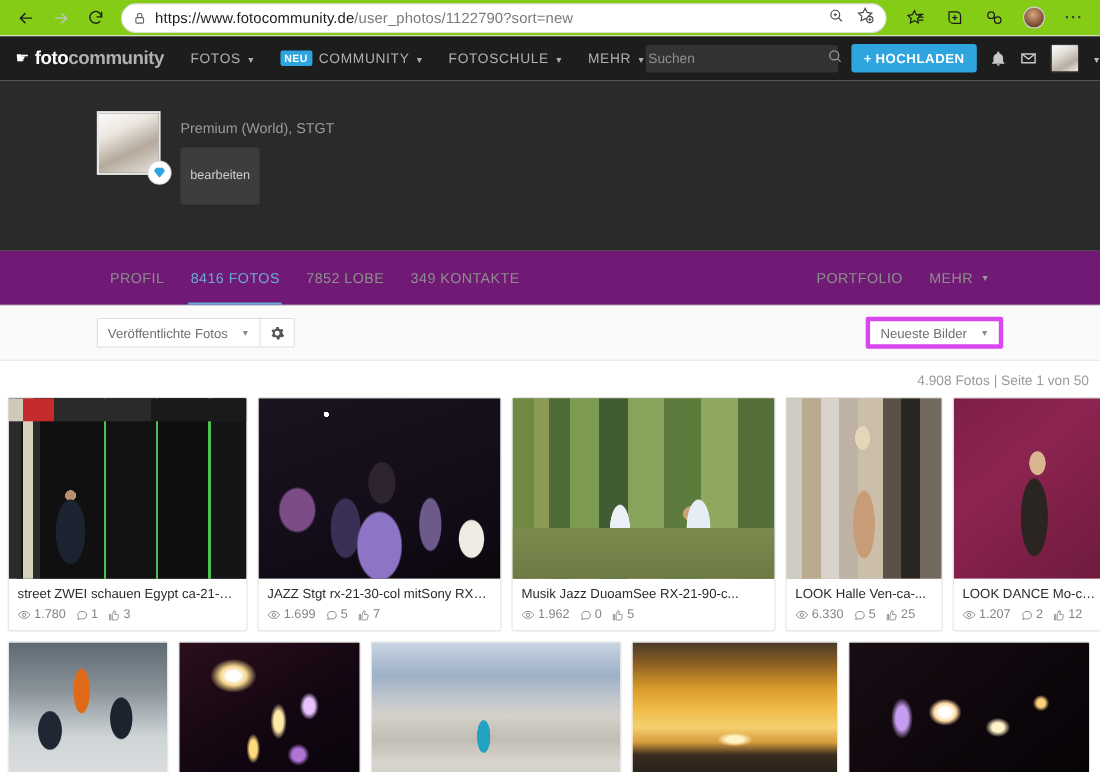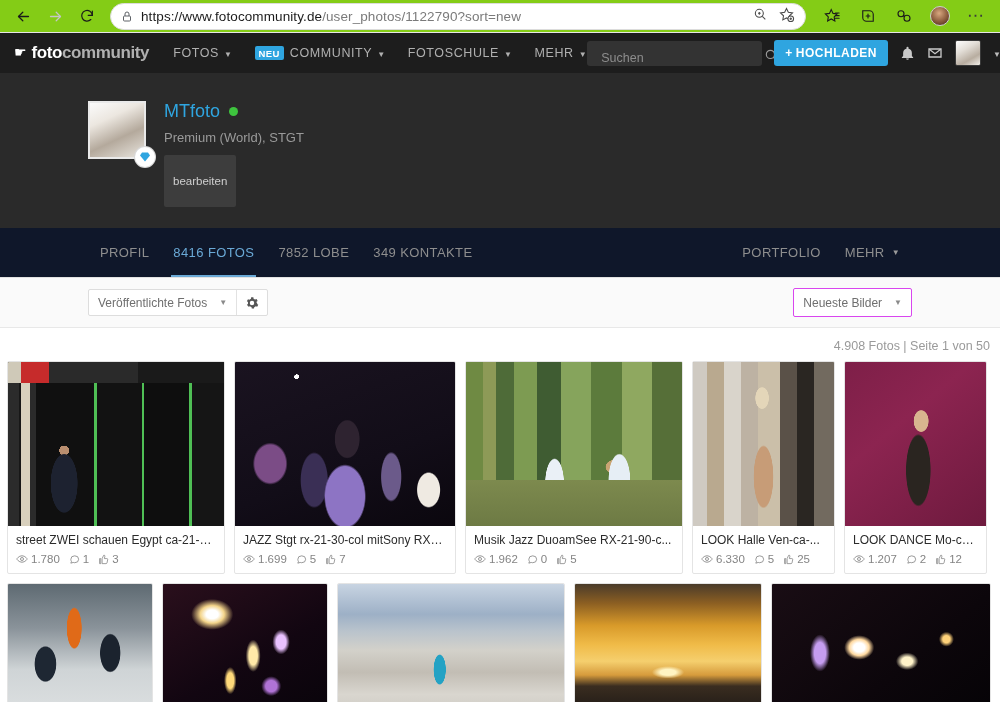--- a/index.html
+++ b/index.html
@@ -56,21 +56,21 @@
              letter-spacing:0.6px; color:#b0b0b0;}
   .nav-item{ display:flex; align-items:center; gap:5px; cursor:default;}
   .caret{ font-size:8px; transform:translateY(1px); }
   .badge-neu{
     background:#2fa5e0; color:#fff; font-size:9.5px; font-weight:bold;
     border-radius:2px; padding:2px 4px 1px; letter-spacing:0.4px; margin-right:1px;
   }
   .header-right{ margin-left:auto; display:flex; align-items:center; gap:12px;}
   .search-box{
     width:175px;height:25px;background:#333333;border-radius:3px;
-    display:flex;align-items:flex-end;padding:0 12px;
+    display:flex;align-items:center;padding:0 0;
   }
   .search-box input{
     flex:1;background:transparent;border:0;outline:0;color:#cfcfcf;
     font-size:12.5px;font-family:inherit;
   }
   .search-box input::placeholder{ color:#8d8d8d; }
   .btn-upload{
     background:#2fa5e0;color:#fff;border:0;border-radius:3px;height:26px;
     padding:0 11px;font-size:12px;font-weight:bold;letter-spacing:0.5px;
     font-family:inherit;display:flex;align-items:center;gap:3px;cursor:pointer;
@@ -99,21 +99,21 @@
   .pf-name{ color:#2fa5e0; font-size:18px; display:flex; align-items:center; gap:9px; }
   .dot-online{ width:9px;height:9px;border-radius:50%;background:#3ec43e; display:inline-block;}
   .pf-sub{ color:#9a9a9a; font-size:13px; margin-top:8px;}
   .btn-edit{
     display:inline-block; margin-top:10px; background:#3d3d3d; color:#cfcfcf;
     font-size:11.5px; padding:20px 9px; border-radius:2px; cursor:pointer;
   }
 
   
   .tabs-bar{
-    height:50px; background:#0f172a; border-bottom:1px solid #e2e2e2;
+    height:50px; background:#701a75; border-bottom:1px solid #e2e2e2;
     display:flex; align-items:stretch; padding:0 88px 0 88px;gap:20px;
   }
   .tabs-left, .tabs-right{ display:flex; align-items:stretch; }
   .tabs-right{ margin-left:auto;justify-content:space-between; }
   .tab{
     display:flex; align-items:center; padding:0 12px; font-size:13px;
     color:#8e8e8e; letter-spacing:0.4px; position:relative; cursor:pointer;
   }
   .tab.active{ color:#6aa9d6; }
   .tab.active:after{
@@ -130,21 +130,21 @@
   .select-grp{ display:flex; align-items:stretch; border:1px solid #dddddd; background:#fff;
                 border-radius:2px; height:27px;}
   .select-grp .sel{
     display:flex;align-items:center;gap:12px;padding:0 9px;font-size:12px;color:#6f6f6f;
     cursor:pointer;
   }
   .select-grp .sep{ width:1px; background:#e2e2e2; }
   .select-grp .gear{ display:flex;align-items:center;justify-content:center;width:30px;
                      color:#555; cursor:pointer;}
   .select-right{
-    margin-left:auto; border:1px solid #d946ef; background:#fff; border-radius:2px;
+    margin-left:auto; border:4px solid #d946ef; background:#fff; border-radius:2px;
     height:29px; display:flex; align-items:center; gap:12px; padding:0 9px;
     font-size:12px; color:#6f6f6f; cursor:pointer;
   }
   .arrow-dn{ font-size:8px; color:#8a8a8a;}
 
   
   .counts{
     padding:11px 10px 8px 0; text-align:right; font-size:12.5px; color:#9a9a9a;
   }
 
@@ -402,24 +402,20 @@
   <div class="profile-row">
     <div class="pf-avatar-wrap">
       <div class="pf-avatar"></div>
       <div class="gem">
         <svg width="12" height="12" viewBox="0 0 24 24" fill="#2fa5e0">
             <path d="M6 3h12l4 6-10 12L2 9z"></path>
           </svg>
       </div>
     </div>
     <div>
-      <div class="pf-name">
-        <span>MTfoto</span>
-        <span class="dot-online"></span>
-      </div>
       <div class="pf-sub">Premium (World), STGT</div>
       <div class="btn-edit">bearbeiten</div>
     </div>
   </div>
 </div>
 
 <div class="tabs-bar">
   <div class="tabs-left">
     <div class="tab">PROFIL</div>
     <div class="tab active">8416 FOTOS</div>
@@ -517,21 +513,21 @@
             <span>
               <svg width="11" height="11" viewBox="0 0 24 24" fill="none" stroke="currentColor" stroke-width="1.7">
                 <path d="M6 21H3.5V10H6zm3-11l3.2-7a2 2 0 0 1 2.8 2l-1.1 5h5.3a2 2 0 0 1 2 2.4l-1.6 7.2a2.3 2.3 0 0 1-2.2 1.4H9z"></path>
               </svg>
             </span>
             <span>7</span>
           </span>
         </div>
       </div>
     </div>
-    <div class="card" style="width: 218px;">
+    <div class="card" style="width: 240px;">
       <div class="thumb t3" style="width: 100%; height: 164px;"></div>
       <div class="card-body">
         <div class="card-title">Musik Jazz DuoamSee RX-21-90-c...</div>
         <div class="stats">
           <span class="stat">
             <span>
               <svg width="12" height="12" viewBox="0 0 24 24" fill="none" stroke="currentColor" stroke-width="1.7">
                 <path d="M1.5 12S5.5 5.5 12 5.5 22.5 12 22.5 12 18.5 18.5 12 18.5 1.5 12 1.5 12z"></path>
                 <circle cx="12" cy="12" r="3"></circle>
               </svg>

